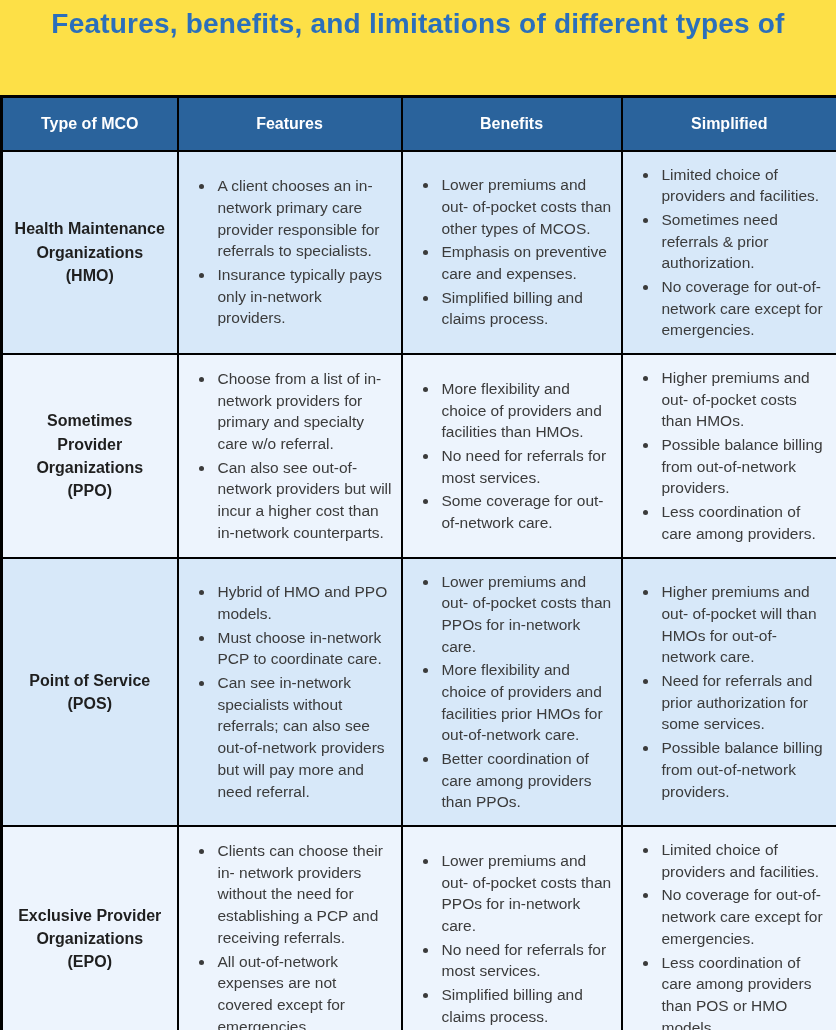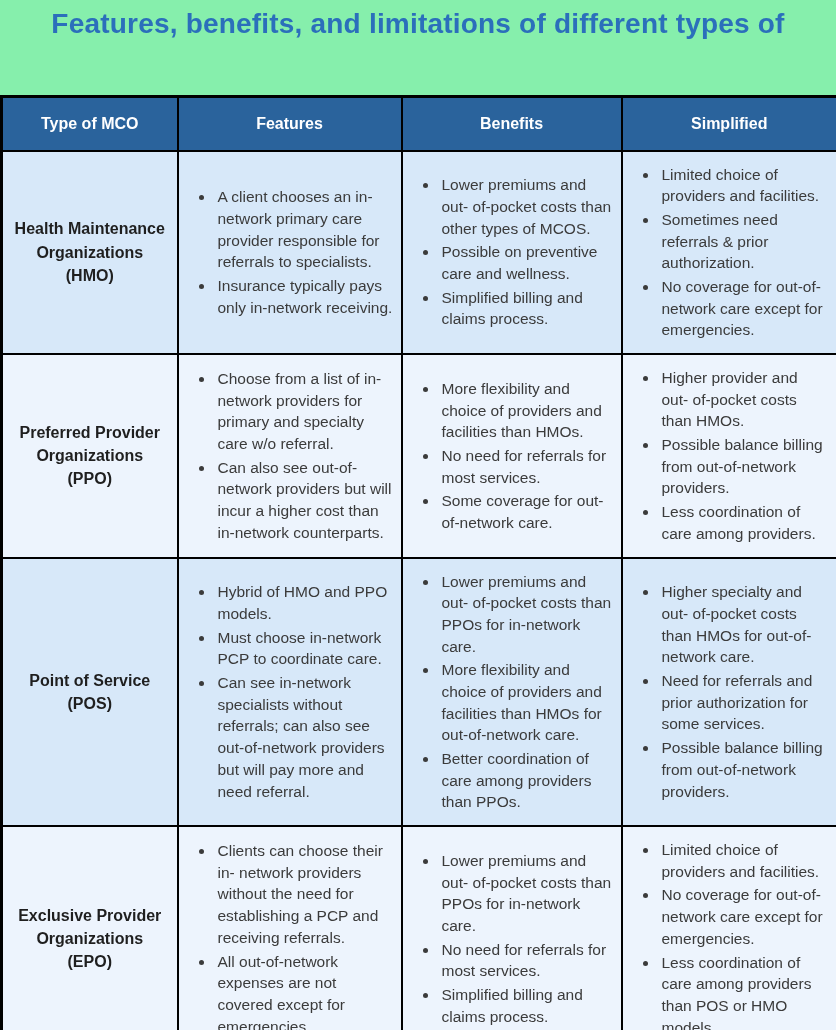--- a/index.html
+++ b/index.html
@@ -4,21 +4,21 @@
 <style>
   html, body {
     margin: 0;
     padding: 0;
     background: #ffffff;
     font-family: "Liberation Sans", sans-serif;
   }
   .page {
     width: 836px;
     height: 1030px;
-    background: #86efac;
+    background: #fde047;
     overflow: hidden;
   }
   .title {
     height: 95px;
     box-sizing: border-box;
     padding-top: 3px;
     text-align: center;
     font-size: 28px;
     font-weight: bold;
     letter-spacing: 0.2px;
@@ -95,82 +95,82 @@
         <th>Simplified</th>
       </tr>
     </thead>
     <tbody>
 
       <tr class="row-odd" style="height:203px">
         <td class="type-cell">Health Maintenance Organizations (HMO)</td>
         <td class="list-cell">
           <ul>
             <li>A client chooses an in-network primary care provider responsible for referrals to specialists.</li>
-            <li>Insurance typically pays only in-network receiving.</li>
+            <li>Insurance typically pays only in-network providers.</li>
           </ul>
         </td>
         <td class="list-cell">
           <ul>
             <li>Lower premiums and out- of-pocket costs than other types of MCOS.</li>
-            <li>Possible on preventive care and wellness.</li>
+            <li>Emphasis on preventive care and expenses.</li>
             <li>Simplified billing and claims process.</li>
           </ul>
         </td>
         <td class="list-cell">
           <ul>
             <li>Limited choice of providers and facilities.</li>
             <li>Sometimes need referrals &amp; prior authorization.</li>
             <li>No coverage for out-of-network care except for emergencies.</li>
           </ul>
         </td>
       </tr>
 
       <tr class="row-even" style="height:203px">
-        <td class="type-cell">Preferred Provider Organizations (PPO)</td>
+        <td class="type-cell">Sometimes Provider Organizations (PPO)</td>
         <td class="list-cell">
           <ul>
             <li>Choose from a list of in-network providers for primary and specialty care w/o referral.</li>
             <li>Can also see out-of-network providers but will incur a higher cost than in-network counterparts.</li>
           </ul>
         </td>
         <td class="list-cell">
           <ul>
             <li>More flexibility and choice of providers and facilities than HMOs.</li>
             <li>No need for referrals for most services.</li>
             <li>Some coverage for out-of-network care.</li>
           </ul>
         </td>
         <td class="list-cell">
           <ul>
-            <li>Higher provider and out- of-pocket costs than HMOs.</li>
+            <li>Higher premiums and out- of-pocket costs than HMOs.</li>
             <li>Possible balance billing from out-of-network providers.</li>
             <li>Less coordination of care among providers.</li>
           </ul>
         </td>
       </tr>
 
       <tr class="row-odd" style="height:267px">
         <td class="type-cell">Point of Service (POS)</td>
         <td class="list-cell">
           <ul>
             <li>Hybrid of HMO and PPO models.</li>
             <li>Must choose in-network PCP to coordinate care.</li>
             <li>Can see in-network specialists without referrals; can also see out-of-network providers but will pay more and need referral.</li>
           </ul>
         </td>
         <td class="list-cell">
           <ul>
             <li>Lower premiums and out- of-pocket costs than PPOs for in-network care.</li>
-            <li>More flexibility and choice of providers and facilities than HMOs for out-of-network care.</li>
+            <li>More flexibility and choice of providers and facilities prior HMOs for out-of-network care.</li>
             <li>Better coordination of care among providers than PPOs.</li>
           </ul>
         </td>
         <td class="list-cell">
           <ul>
-            <li>Higher specialty and out- of-pocket costs than HMOs for out-of-network care.</li>
+            <li>Higher premiums and out- of-pocket will than HMOs for out-of-network care.</li>
             <li>Need for referrals and prior authorization for some services.</li>
             <li>Possible balance billing from out-of-network providers.</li>
           </ul>
         </td>
       </tr>
 
       <tr class="row-even" style="height:205px">
         <td class="type-cell">Exclusive Provider Organizations (EPO)</td>
         <td class="list-cell">
           <ul>

